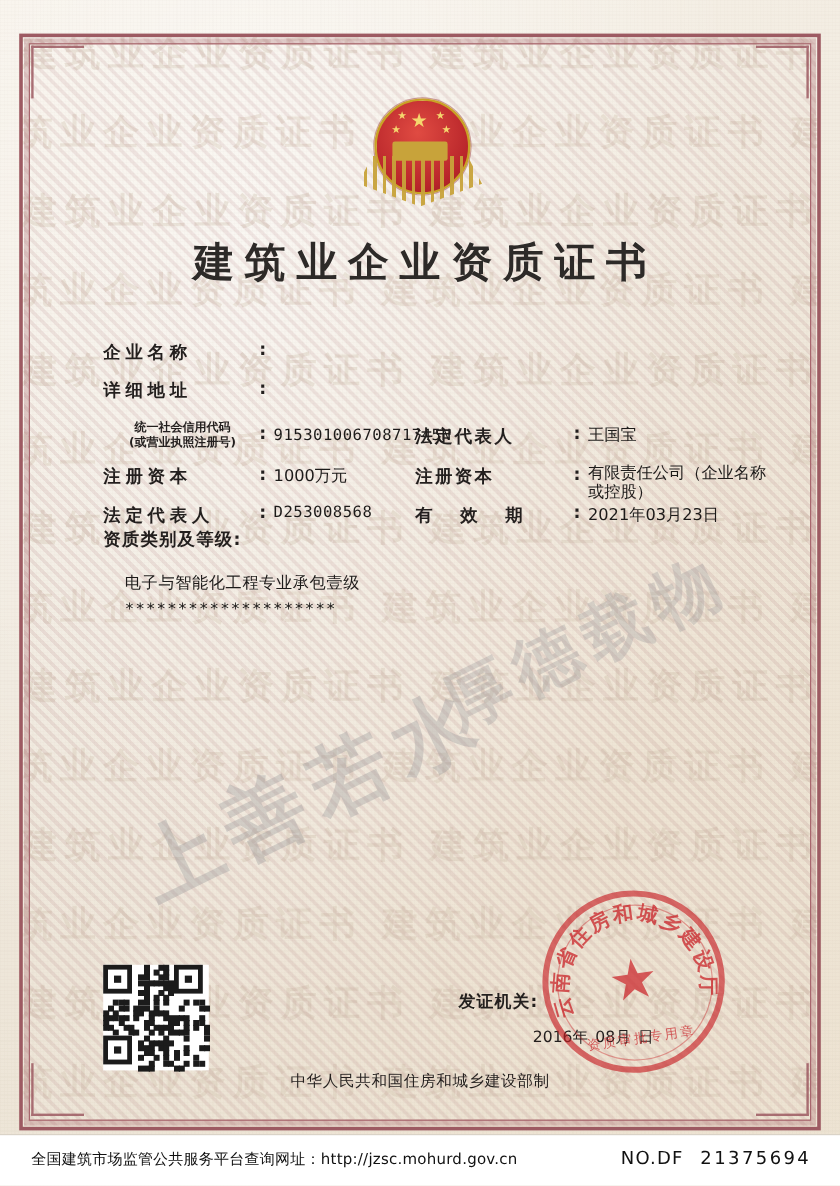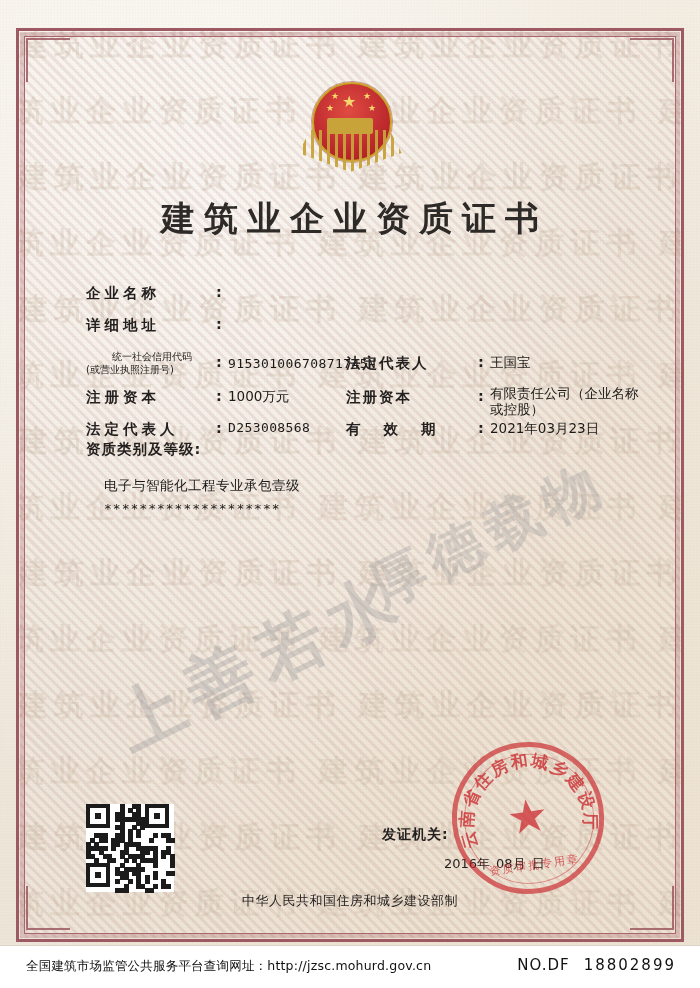--- a/index.html
+++ b/index.html
@@ -199,21 +199,21 @@
   .val {
     position: absolute;
     font-family: "DejaVu Sans", sans-serif;
     font-size: 13.5px;
     color: #1c1a19;
     white-space: nowrap;
   }
   .val.num { font-family: "DejaVu Sans Mono", monospace; font-size: 13px; letter-spacing: .4px;}
   .lbl.small {
     font-size: 10px;
-    font-weight: normal;
+    font-weight: bold;
     line-height: 13px;
     letter-spacing: 0px;
   }
 
   
   .c1-label { left: 0; width: 132px; text-align: left; }
   .c1-colon { left: 130px; }
   .c1-val   { left: 142px; }
   
   .c2-label { left: 260px; }
@@ -466,21 +466,21 @@
       <span class="colon c1-colon">:</span>
     </div>
 
     <div class="row" style="height:36px;">
       <span class="lbl c1-label sp">详细地址</span>
       <span class="colon c1-colon">:</span>
     </div>
 
     <div class="row" style="height:36px;">
       <span class="lbl small c1-label" style="top:-2px; text-align:center;">统一社会信用代码</span>
-      <span class="lbl small c1-label" style="top:11px; text-align:left;">(或营业执照注册号)</span>
+      <span class="lbl small c1-label" style="top:11px; text-align:center;">(或营业执照注册号)</span>
       <span class="colon c1-colon" style="top:2px;">:</span>
       <span class="val num c1-val" style="top:4px;">91530100670871745N</span>
 
       <span class="lbl c2-label sp3" style="top:2px;">法定代表人</span>
       <span class="colon c2-colon" style="top:2px;">:</span>
       <span class="val c2-val" style="top:2px;">王国宝</span>
     </div>
 
     <div class="row" style="height:32px;">
       <span class="lbl c1-label sp">注册资本</span>
@@ -678,17 +678,17 @@
     </svg>
     <div class="star">★</div>
     <div class="bottom-text">资质审批专用章</div>
   </div>
 
   <div class="ministry">中华人民共和国住房和城乡建设部制</div>
 
   <div class="footer">
     <div class="footer-left">全国建筑市场监管公共服务平台查询网址：http://jzsc.mohurd.gov.cn</div>
     <div class="footer-right">
-      <span class="no">NO.DF</span><span class="sn">18802899</span>
+      <span class="no">NO.DF</span><span class="sn">21375694</span>
     </div>
   </div>
 
 </div>
 
 </body></html>

